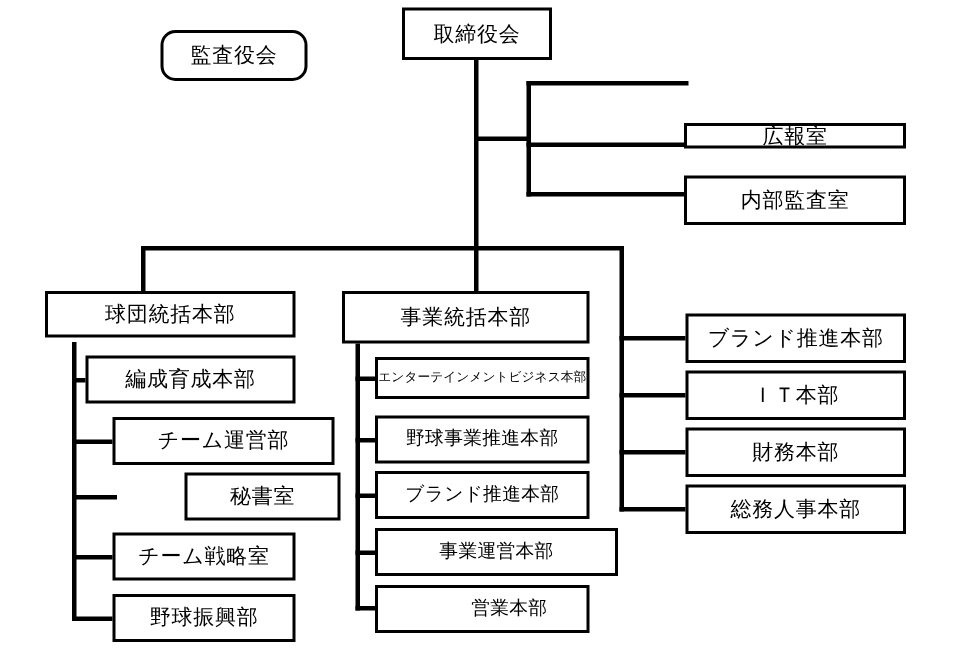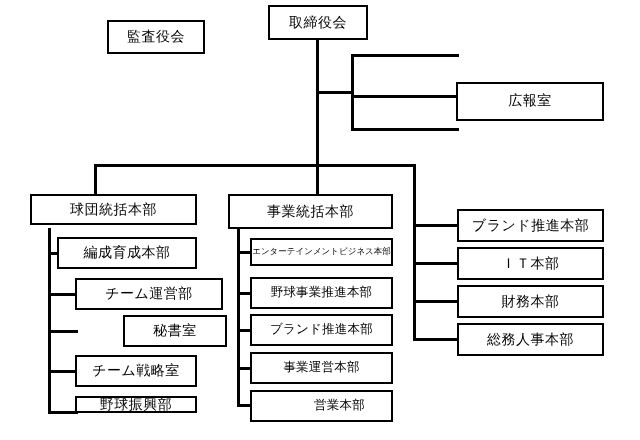--- a/index.html
+++ b/index.html
@@ -77,33 +77,36 @@
       <div class="conn h" style="left: 48px; top: 370px; width: 30px;"></div>
       <div class="conn h" style="left: 48px; top: 411px; width: 30px;"></div>
       <div class="conn v" style="left: 237px; top: 228px; height: 179px;"></div>
       <div class="conn h" style="left: 237px; top: 251px; width: 16px;"></div>
       <div class="conn h" style="left: 237px; top: 292px; width: 16px;"></div>
       <div class="conn h" style="left: 237px; top: 329px; width: 16px;"></div>
       <div class="conn h" style="left: 237px; top: 367px; width: 16px;"></div>
       <div class="conn h" style="left: 237px; top: 404px; width: 16px;"></div>
     </div>
 
-  <div class="box" style="left: 107px; top: 20px; width: 98px; height: 34px;">
+  <div class="box" style="left: 107px; top: 20px; width: 98px; height: 34px; border-radius: 10px;">
       <span>監査役会</span>
     </div>
 
   <div class="box" style="left: 268px; top: 5px; width: 100px; height: 35px;">
       <span>取締役会</span>
     </div>
 
 
-  <div class="box" style="left: 456px; top: 82px; width: 148px; height: 39px; font-family: Liberation Mono, monospace;">
+  <div class="box" style="left: 456px; top: 82px; width: 148px; height: 17px;">
       <span>広報室</span>
     </div>
 
+  <div class="box" style="left: 456px; top: 117px; width: 148px; height: 33px;">
+      <span>内部監査室</span>
+    </div>
 
   <div class="box" style="left: 30px; top: 194px; width: 167px; height: 31px;">
       <span>球団統括本部</span>
     </div>
 
   <div class="box" style="left: 228px; top: 194px; width: 165px; height: 35px; text-align: center;">
       <span>事業統括本部</span>
     </div>
 
   <div id="team-children">
@@ -112,35 +115,35 @@
       </div>
       <div class="box" style="left: 75px; top: 278px; width: 148px; height: 32px;">
         <span>チーム運営部</span>
       </div>
       <div class="box" style="left: 75px; top: 315px; width: 104px; height: 32px; margin-left: 48px;">
         <span>秘書室</span>
       </div>
       <div class="box" style="left: 75px; top: 355px; width: 122px; height: 32px;">
         <span>チーム戦略室</span>
       </div>
-      <div class="box" style="left: 75px; top: 396px; width: 122px; height: 17px;">
+      <div class="box" style="left: 75px; top: 396px; width: 122px; height: 32px;">
         <span>野球振興部</span>
       </div>
     </div>
   <div id="business-children">
       <div class="box tiny" style="left: 250px; top: 238px; width: 143px; height: 28px;">
         <span>エンターテインメントビジネス本部</span>
       </div>
       <div class="box small" style="left: 250px; top: 277px; width: 143px; height: 32px;">
         <span>野球事業推進本部</span>
       </div>
       <div class="box small" style="left: 250px; top: 314px; width: 143px; height: 32px;">
         <span>ブランド推進本部</span>
       </div>
-      <div class="box small" style="left: 250px; top: 352px; width: 143px; height: 32px;">
+      <div class="box small" style="left: 250px; top: 352px; width: 162px; height: 32px;">
         <span>事業運営本部</span>
       </div>
       <div class="box small" style="left: 250px; top: 390px; width: 143px; height: 32px; padding-left: 36px;">
         <span>営業本部</span>
       </div>
     </div>
   <div id="corporate-children">
       <div class="box" style="left: 457px; top: 209px; width: 147px; height: 33px;">
         <span>ブランド推進本部</span>
       </div>

